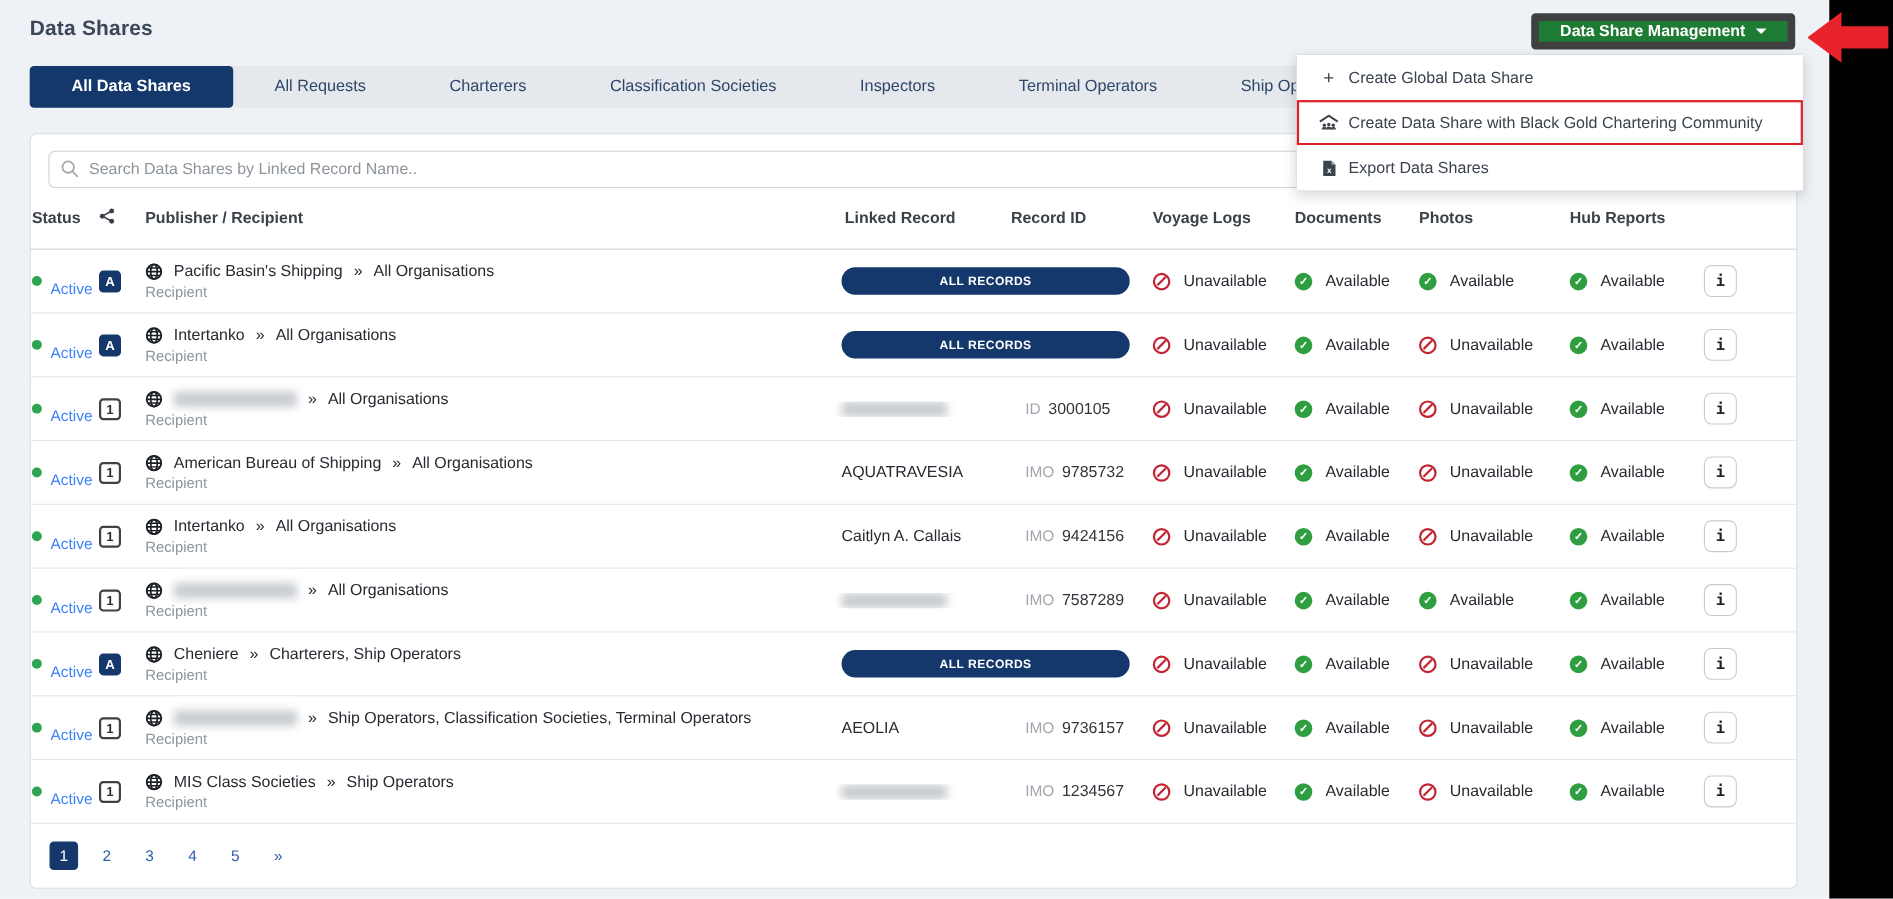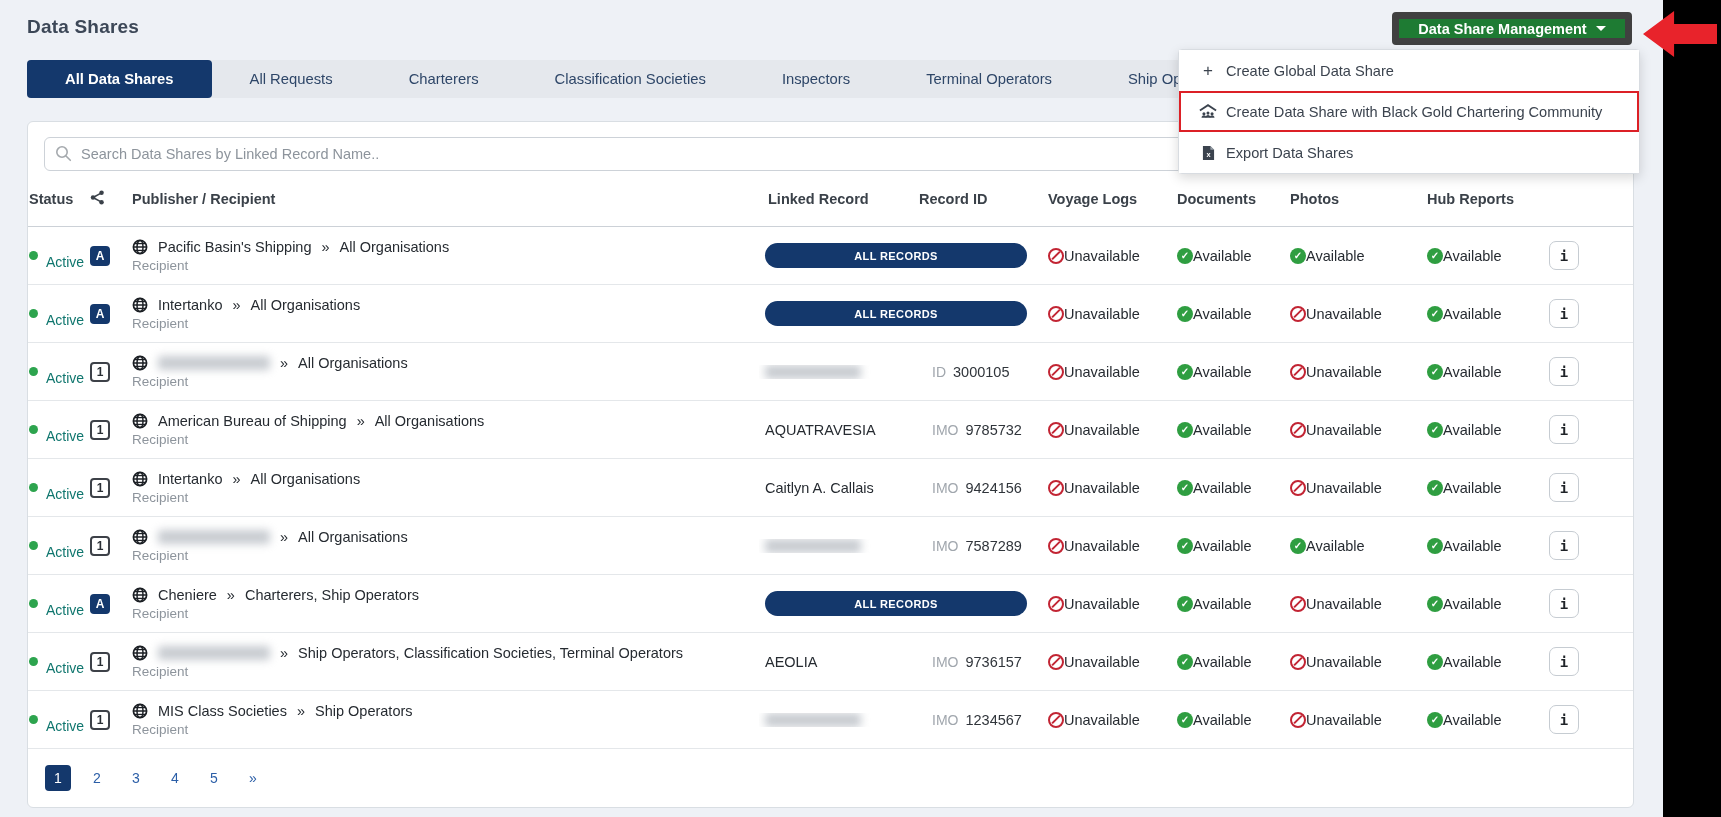--- a/index.html
+++ b/index.html
@@ -49,21 +49,21 @@
     display:grid;
     grid-template-columns:61px 35px 634px 160px 115px 135px 115px 135px 122px 1fr;
     align-items:center;padding-left:1px;box-sizing:border-box;
   }
   .thead{height:56px;border-bottom:1px solid #ccd1d7;font-weight:bold;color:#3a4149;font-size:14.5px;}
   .thead .hcell{white-space:nowrap;}
   .trow{height:58px;border-bottom:1px solid #e4e7ea;font-size:14.5px;color:#262b31;}
   .cell{display:flex;align-items:center;min-width:0;}
   
   .dot{width:9px;height:9px;border-radius:50%;background:#2da44e;display:inline-block;margin-right:8px;flex:none;}
-  .status-text{color:#0f766e;font-size:14px;margin-top:12px;}
+  .status-text{color:#3b82f6;font-size:14px;margin-top:12px;}
   
   .badge{width:20px;height:20px;border-radius:4px;display:flex;align-items:center;justify-content:center;
          font-size:12px;font-weight:bold;box-sizing:border-box;}
   .badge-filled{background:#14386c;color:#fff;}
   .badge-outline{background:#fff;border:2px solid #3d4148;color:#2a2f35;}
   
   .pub-cell{flex-direction:column;align-items:flex-start;justify-content:center;padding-left:7px;box-sizing:border-box;}
   .pub-line{display:flex;align-items:center;gap:10px;white-space:nowrap;}
   .globe{width:16px;height:16px;flex:none;display:inline-flex;}
   .sub{font-size:13.5px;color:#8d949c;margin-top:3px;}
@@ -76,21 +76,21 @@
     color:#fff;font-size:11px;font-weight:bold;letter-spacing:.4px;
     display:flex;align-items:center;justify-content:center;white-space:nowrap;
   }
   .linked-detail{display:flex;align-items:center;width:100%;}
   .linked-name-box{width:160px;padding-left:6px;box-sizing:border-box;display:flex;align-items:center;white-space:nowrap;overflow:hidden;}
   .linked-redacted{width:96px;}
   .id-box{display:flex;align-items:baseline;gap:7px;padding-left:13px;white-space:nowrap;}
   .id-label{color:#a0a6ad;font-size:14px;}
   .id-value{color:#30353b;font-size:14.5px;}
   
-  .avail-cell{gap:0;white-space:nowrap;align-items:flex-end;}
+  .avail-cell{gap:12px;white-space:nowrap;align-items:flex-end;}
   .c-voyage{padding-left:14px;} .c-docs{padding-left:8px;} .c-photos{padding-left:6px;} .c-hub{padding-left:8px;}
   .avail-icon{width:16px;height:16px;border-radius:50%;position:relative;flex:none;box-sizing:border-box;}
   .avail-icon.ok{background:#2f9e41;}
   .avail-icon.ok::after{content:"\2713";position:absolute;left:0;top:0;width:16px;height:16px;
     display:flex;align-items:center;justify-content:center;color:#fff;font-size:10px;font-weight:bold;}
   .avail-icon.no{border:2px solid #c22433;background:#fff;}
   .avail-icon.no::after{content:"";position:absolute;left:5px;top:0.5px;width:2px;height:11px;background:#c22433;transform:rotate(45deg);}
   
   .info-btn{
     width:30px;height:29px;margin-left:8px;background:#fff;border:1px solid #c6ccd2;border-radius:7px;

